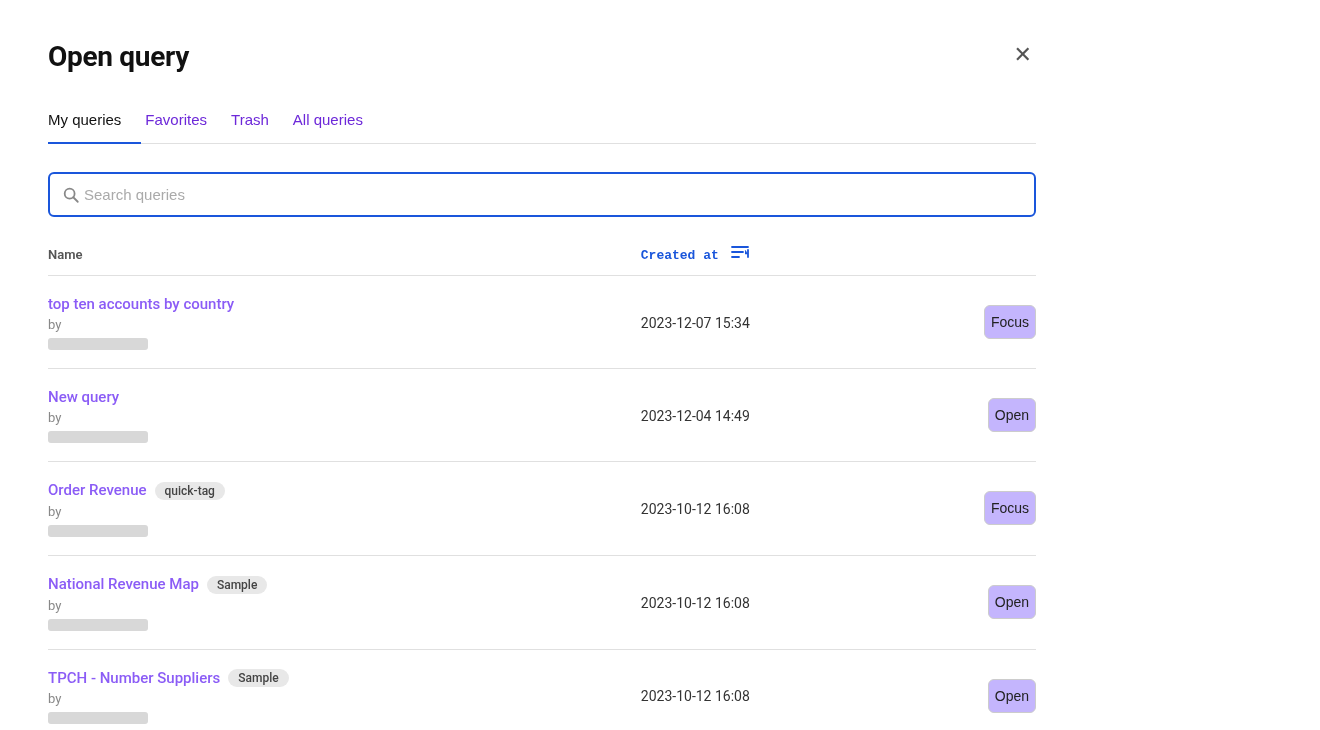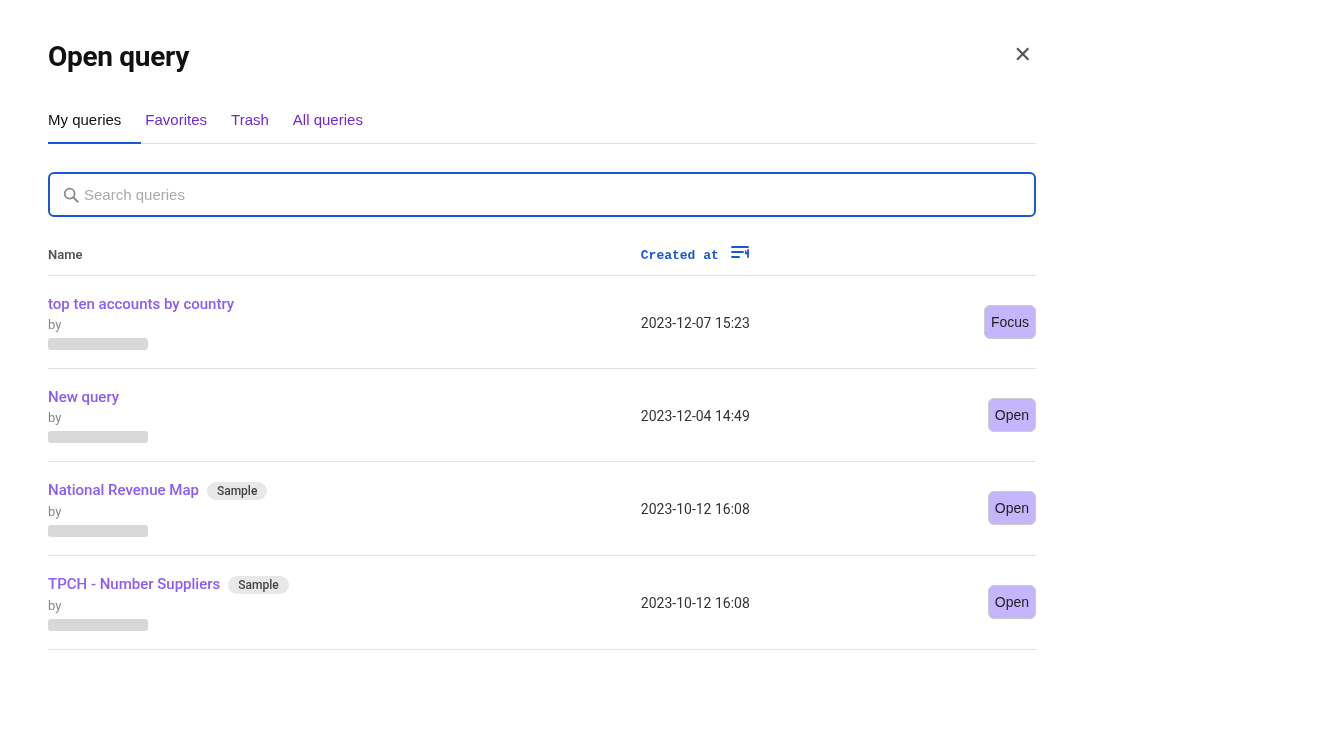--- a/index.html
+++ b/index.html
@@ -273,36 +273,47 @@
     </thead>
     <tbody id="table-body">
     <tr>
           <td class="name-cell">
             <div><a class="query-name-link">top ten accounts by country</a></div>
             <div class="by-row">
               <span>by</span>
               <span class="by-name-placeholder"></span>
             </div>
           </td>
-          <td><span class="created-at">2023-12-07 15:23</span></td>
+          <td><span class="created-at">2023-12-07 15:34</span></td>
           <td class="col-action"><button class="action-btn">Focus</button></td>
         </tr>
         <tr>
           <td class="name-cell">
             <div><a class="query-name-link">New query</a></div>
             <div class="by-row">
               <span>by</span>
               <span class="by-name-placeholder"></span>
             </div>
           </td>
           <td><span class="created-at">2023-12-04 14:49</span></td>
           <td class="col-action"><button class="action-btn">Open</button></td>
         </tr>
         <tr>
           <td class="name-cell">
+            <div><a class="query-name-link">Order Revenue</a><span class="tag">quick-tag</span></div>
+            <div class="by-row">
+              <span>by</span>
+              <span class="by-name-placeholder"></span>
+            </div>
+          </td>
+          <td><span class="created-at">2023-10-12 16:08</span></td>
+          <td class="col-action"><button class="action-btn">Focus</button></td>
+        </tr>
+        <tr>
+          <td class="name-cell">
             <div><a class="query-name-link">National Revenue Map</a><span class="tag">Sample</span></div>
             <div class="by-row">
               <span>by</span>
               <span class="by-name-placeholder"></span>
             </div>
           </td>
           <td><span class="created-at">2023-10-12 16:08</span></td>
           <td class="col-action"><button class="action-btn">Open</button></td>
         </tr>
         <tr>

